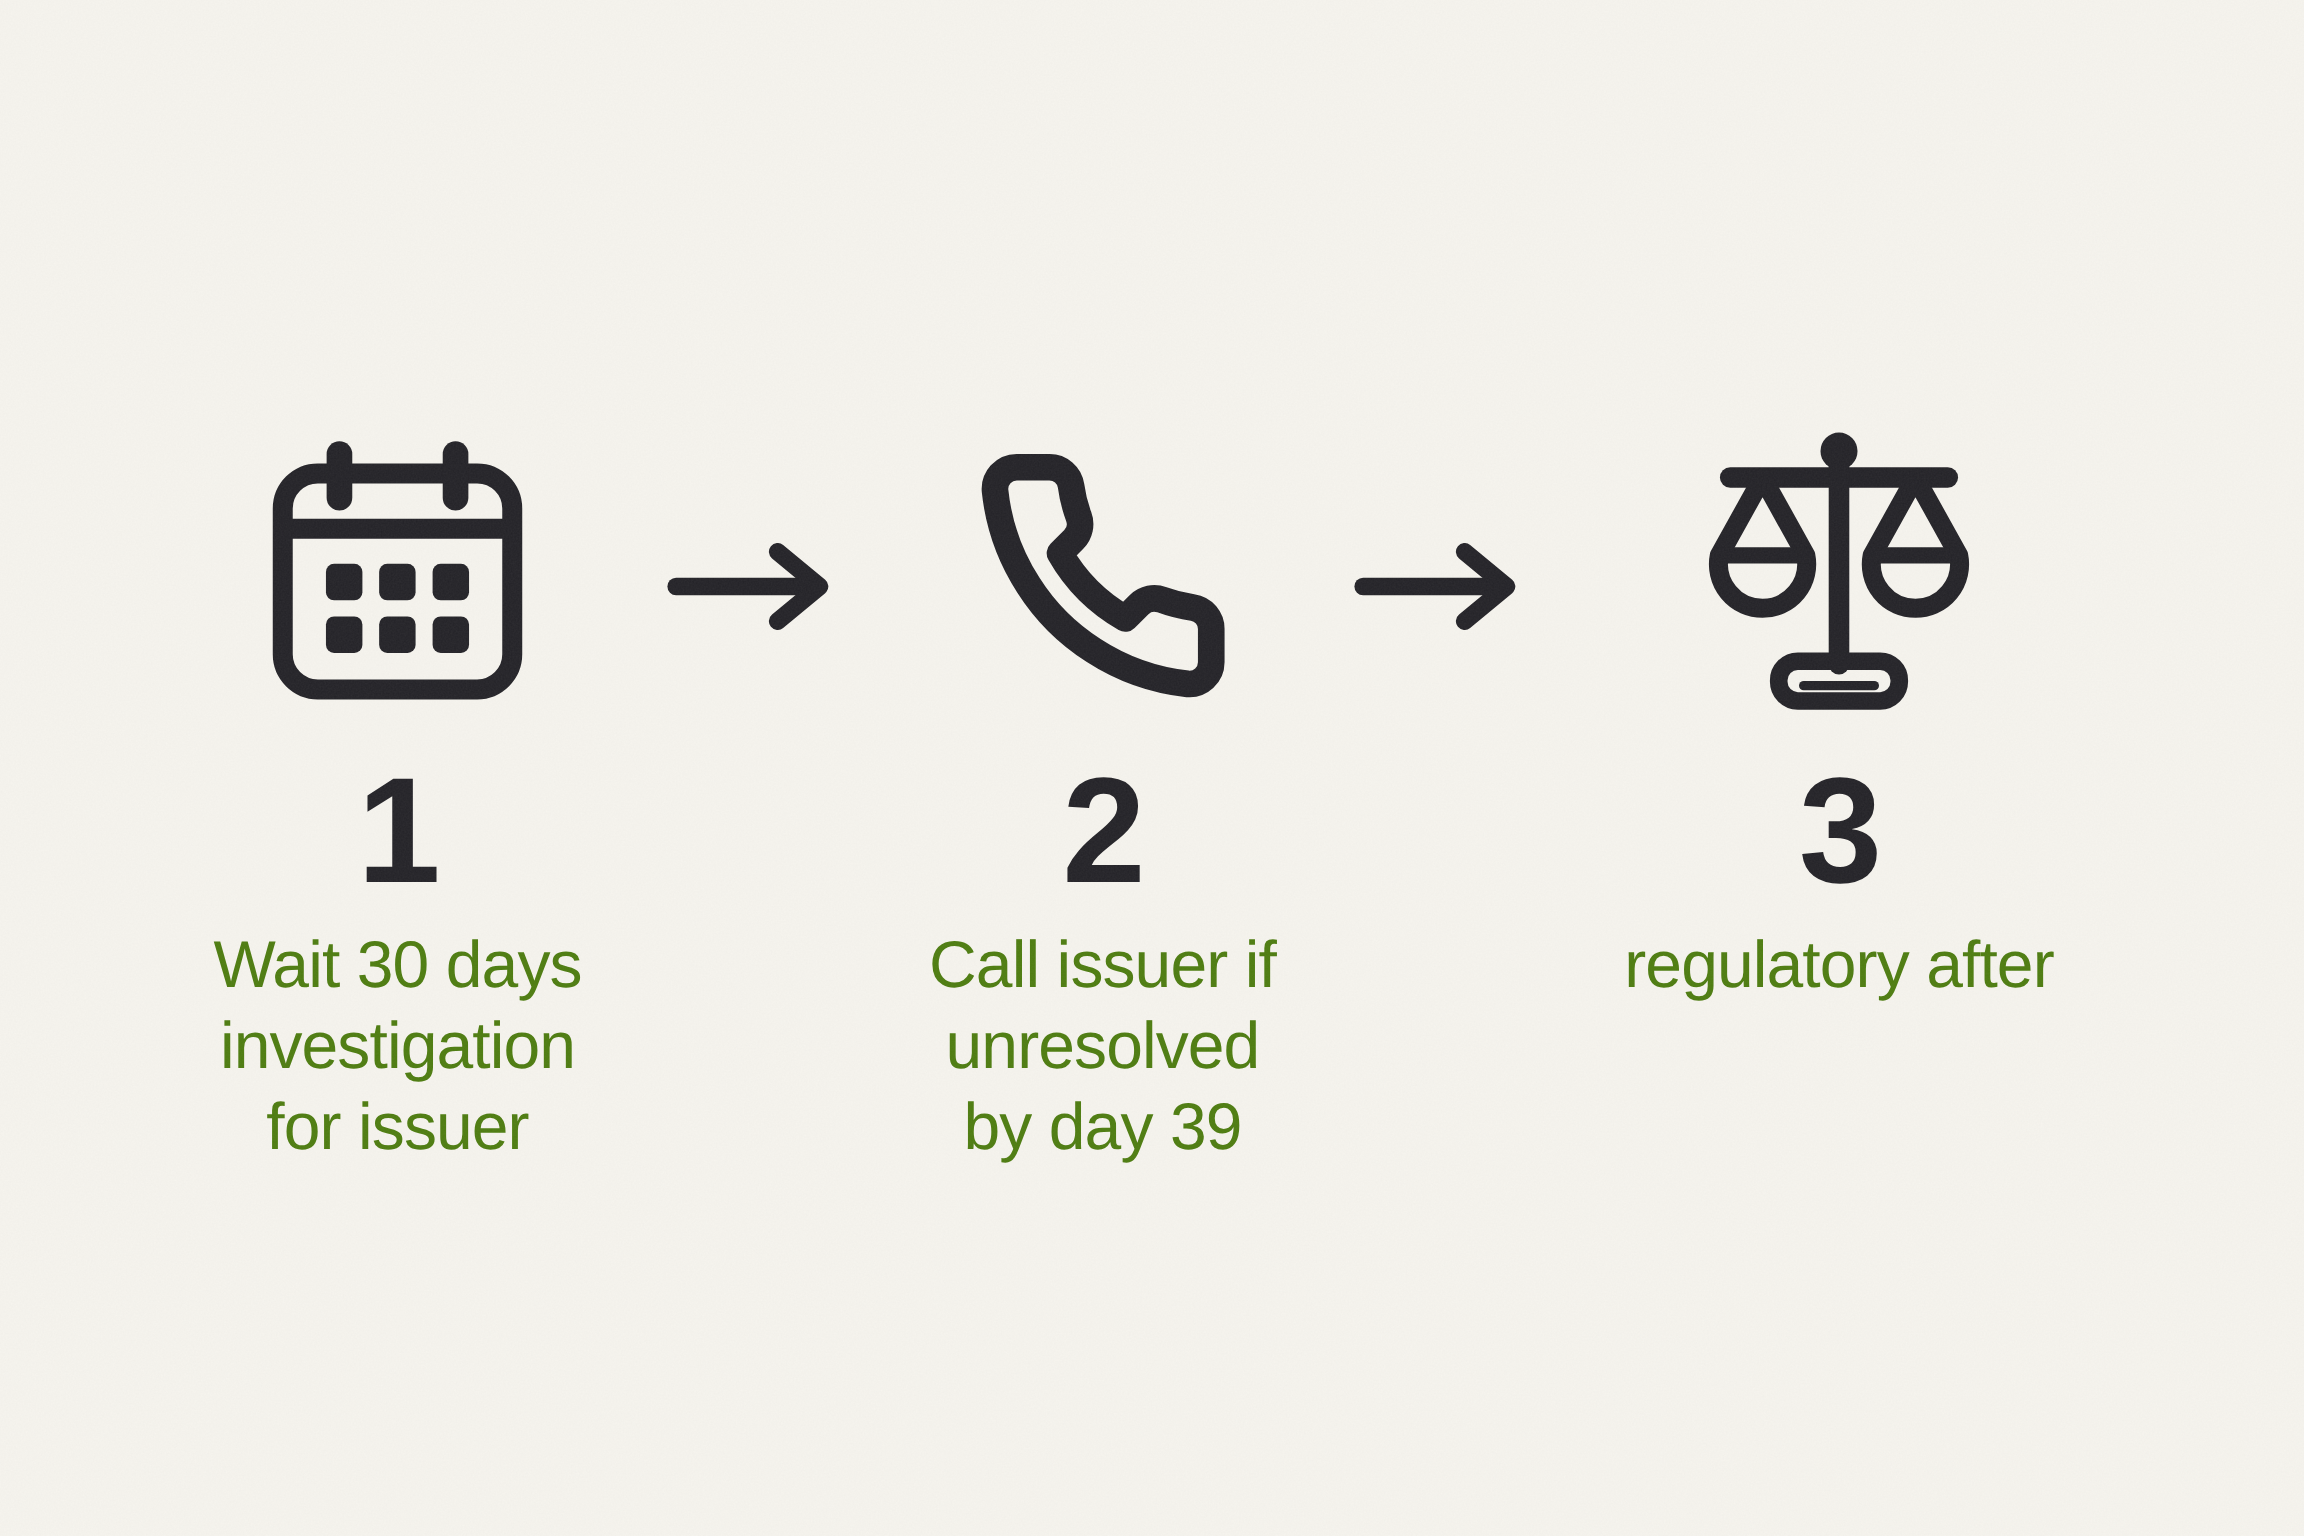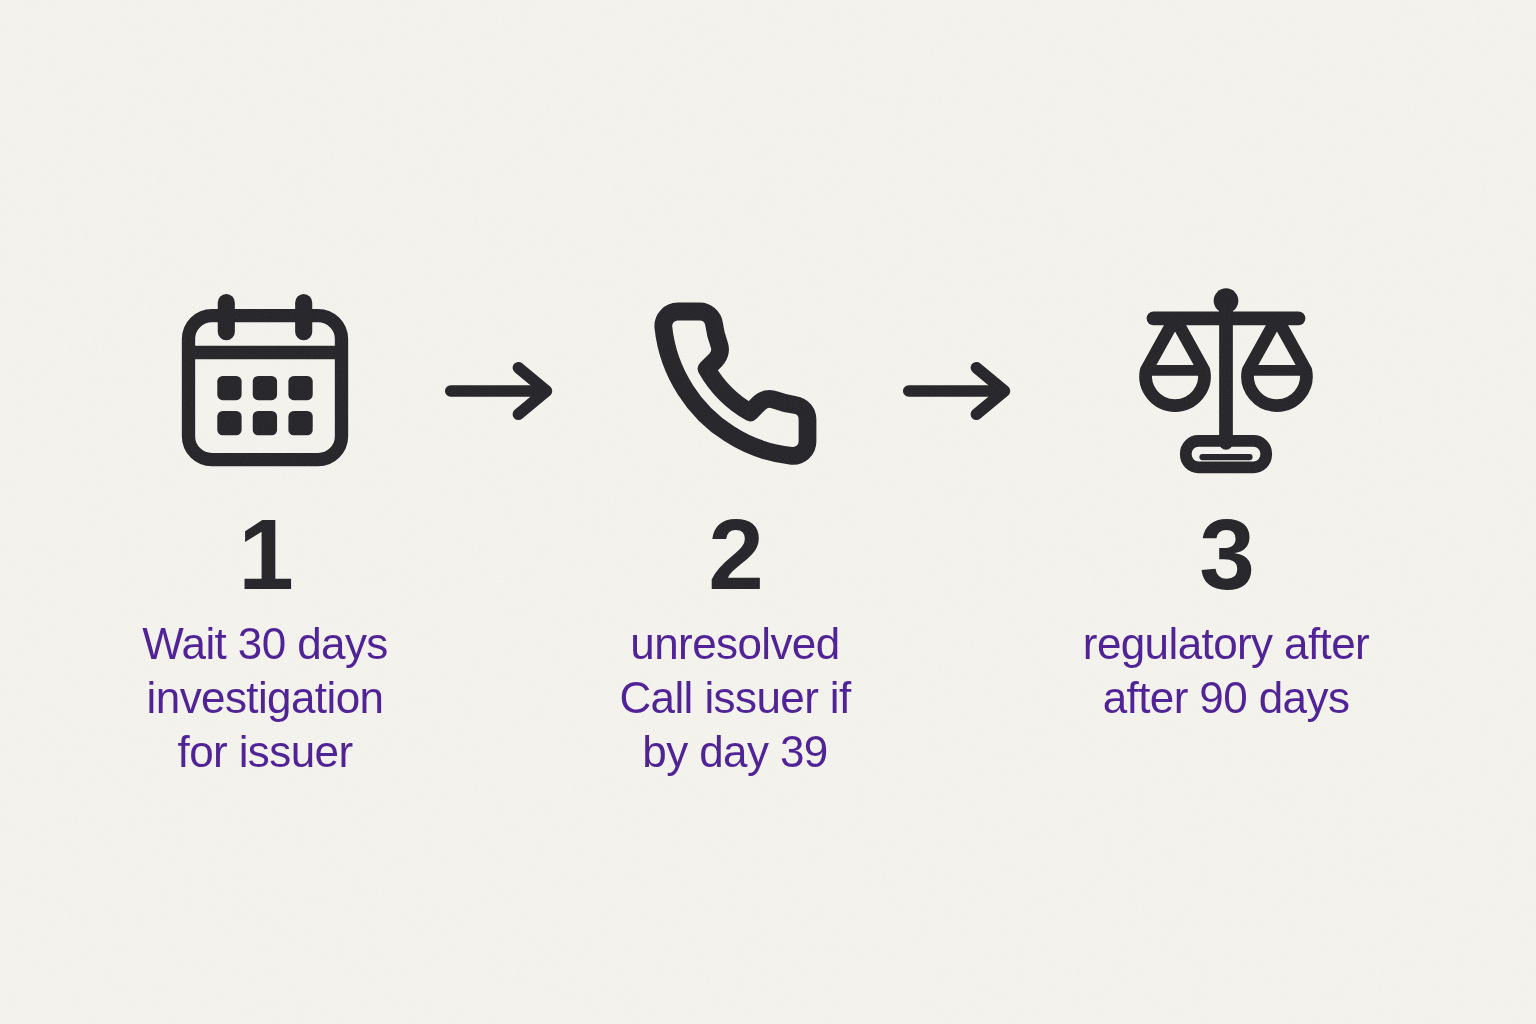--- a/index.html
+++ b/index.html
@@ -47,21 +47,21 @@
     text-align: center;
     color: #232227;
   }
   .step-label {
     margin-top: 22px;
     font-size: 44px;
     line-height: 54px;
     font-weight: 400;
     letter-spacing: -0.6px;
     text-align: center;
-    color: #4c1d95;
+    color: #4d7c0f;
   }
   .step-label span { display: block; }
   .arrow {
     position: absolute;
     top: 362px;
     width: 116px;
     height: 58px;
   }
   .arrow-1 { left: 443px; }
   .arrow-2 { left: 901px; }
@@ -105,22 +105,22 @@
   </div>
 
   <section class="step step-2">
     <div class="icon-box">
       <svg width="174" height="174" viewBox="0 0 24 24" fill="none" stroke="#232227" stroke-width="2.45" stroke-linecap="round" stroke-linejoin="round">
         <path d="M22 16.92v3a2 2 0 0 1-2.18 2 19.79 19.79 0 0 1-8.63-3.07 19.5 19.5 0 0 1-6-6 19.79 19.79 0 0 1-3.07-8.67A2 2 0 0 1 4.11 2h3a2 2 0 0 1 2 1.72 12.84 12.84 0 0 0 .7 2.81 2 2 0 0 1-.45 2.11L8.09 9.91a16 16 0 0 0 6 6l1.27-1.27a2 2 0 0 1 2.11-.45 12.84 12.84 0 0 0 2.81.7A2 2 0 0 1 22 16.92z"></path>
       </svg>
     </div>
     <div class="step-number">2</div>
     <div class="step-label">
+      <span>Call issuer if</span>
       <span>unresolved</span>
-      <span>Call issuer if</span>
       <span>by day 39</span>
     </div>
   </section>
 
   <div class="arrow arrow-2">
     <svg width="116" height="58" viewBox="0 0 120 58" fill="none" stroke="#232227" stroke-width="12" stroke-linecap="round" stroke-linejoin="round">
       <line x1="8" y1="29" x2="99" y2="29"></line>
       <path d="M78 5 L107 29 L78 53"></path>
     </svg>
   </div>
@@ -138,21 +138,20 @@
         <path d="M76 16.5 L61.3 43 A15 15 0 1 0 90.7 43 Z"></path>
         <line x1="61.3" y1="43" x2="90.7" y2="43" stroke-width="5.5"></line>
 
         <rect x="29.5" y="79" width="41" height="13.5" rx="6.5" stroke-width="6"></rect>
         <line x1="38" y1="87.3" x2="62" y2="87.3" stroke-width="3.2"></line>
       </svg>
     </div>
     <div class="step-number">3</div>
     <div class="step-label">
       <span>regulatory after</span>
-      <span>after 90 days</span>
     </div>
   </section>
 
   <svg class="grain" width="1536" height="1024">
     <filter id="noiseFilter">
       <feTurbulence type="fractalNoise" baseFrequency="0.9" numOctaves="2" stitchTiles="stitch"></feTurbulence>
       <feColorMatrix type="matrix" values="0 0 0 0 0.5  0 0 0 0 0.5  0 0 0 0 0.48  0 0 0 0.5 0"></feColorMatrix>
     </filter>
     <rect width="1536" height="1024" filter="url(#noiseFilter)"></rect>
   </svg>

